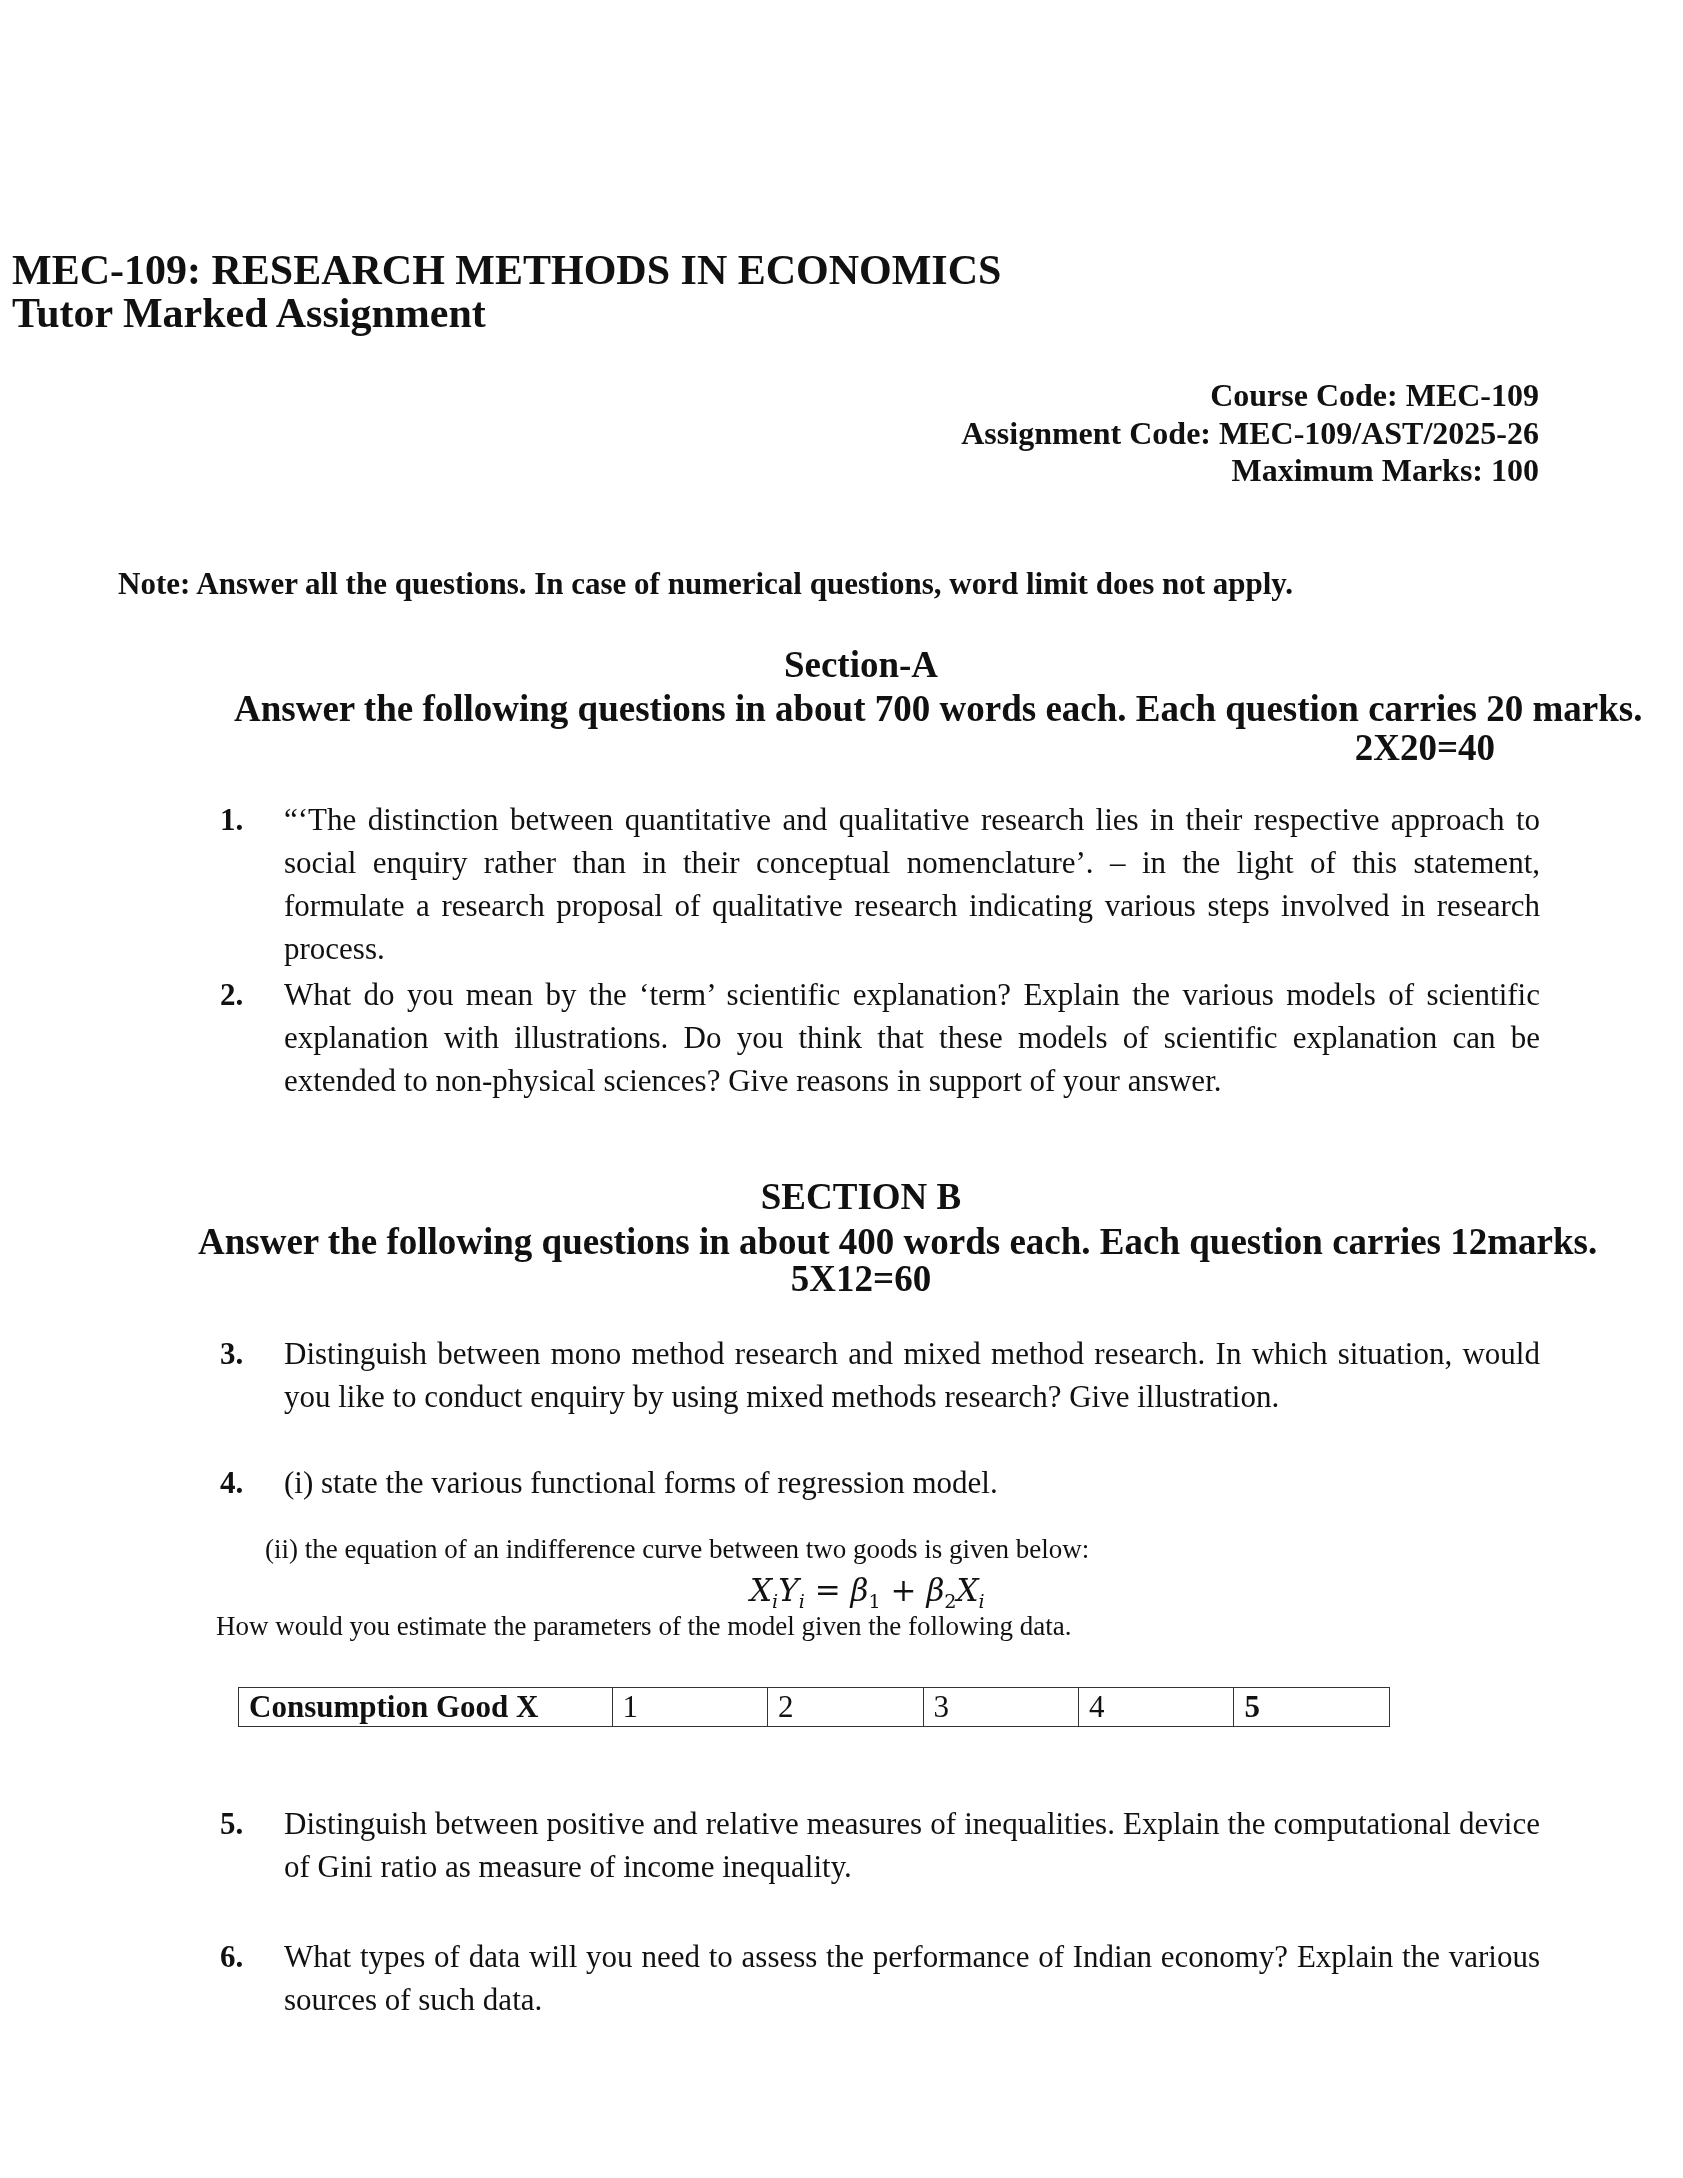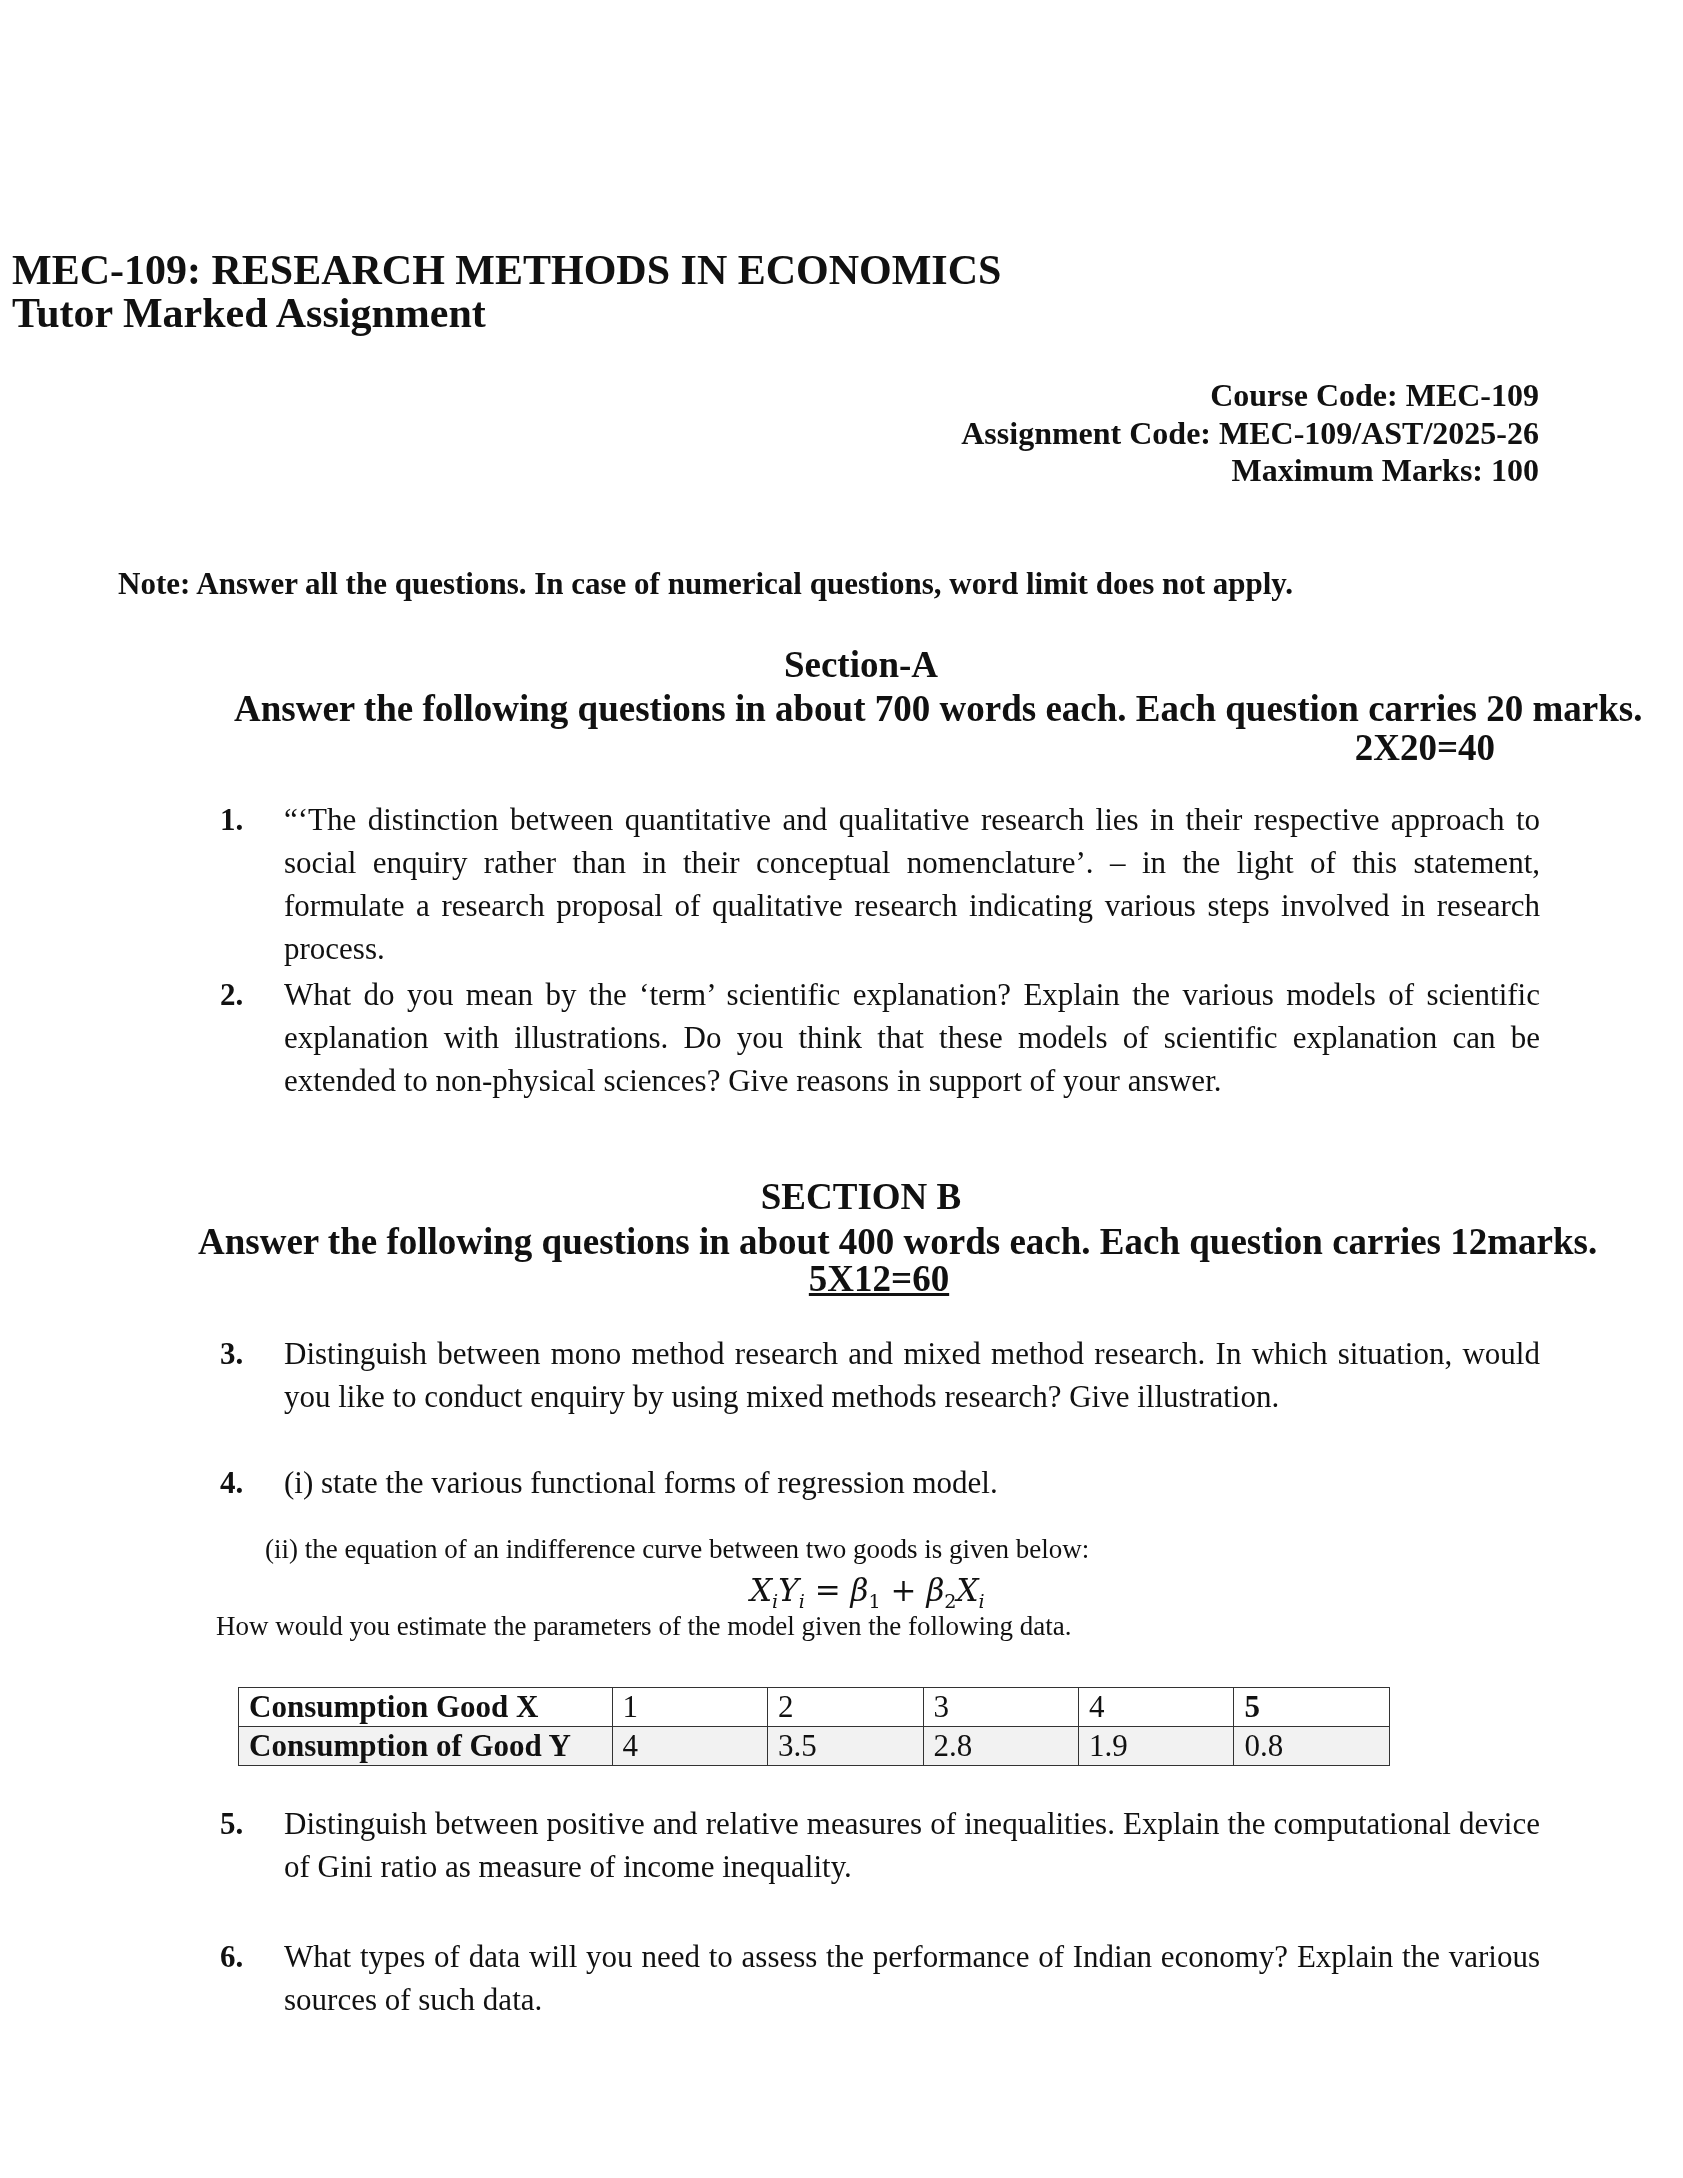--- a/index.html
+++ b/index.html
@@ -50,21 +50,21 @@
   <div class="txt">“‘The distinction between quantitative and qualitative research lies in their respective approach to social enquiry rather than in their conceptual nomenclature’. – in the light of this statement, formulate a research proposal of qualitative research indicating various steps involved in research process.</div>
 </div>
 
 <div class="q" style="top:973px;">
   <span class="num">2.</span>
   <div class="txt">What do you mean by the ‘term’ scientific explanation? Explain the various models of scientific explanation with illustrations. Do you think that these models of scientific explanation can be extended to non-physical sciences? Give reasons in support of your answer.</div>
 </div>
 
 <div class="abs center-b" style="top:1175px; left:663px; width:396px;">SECTION B</div>
 <div class="abs center-b" style="top:1220px; left:198px; width:1293px;">Answer the following questions in about 400 words each. Each question carries 12marks.</div>
-<div class="abs center-b" style="top:1257px; left:681px; width:396px;text-decoration:underline;">5X12=60</div>
+<div class="abs center-b" style="top:1257px; left:663px; width:396px;">5X12=60</div>
 
 <div class="q" style="top:1332px;">
   <span class="num">3.</span>
   <div class="txt">Distinguish between mono method research and mixed method research. In which situation, would you like to conduct enquiry by using mixed methods research? Give illustration.</div>
 </div>
 
 <div class="q" style="top:1461px;">
   <span class="num">4.</span>
   <div class="txt">(i)  state the various functional forms of regression model.</div>
 </div>
@@ -79,28 +79,20 @@
 <table class="data">
   <tbody>
       <tr class="r1">
     <td class="head">Consumption Good X</td>
     <td class="v">1</td>
     <td class="v">2</td>
     <td class="v">3</td>
     <td class="v">4</td>
     <td class="v vb">5</td>
   </tr>
-  <tr class="r2">
-    <td class="head">Consumption of Good Y</td>
-    <td class="v">4</td>
-    <td class="v">3.5</td>
-    <td class="v">2.8</td>
-    <td class="v">1.9</td>
-    <td class="v">0.8</td>
-  </tr>
 </tbody>
   </table>
 
 <div class="q" style="top:1802px;">
   <span class="num">5.</span>
   <div class="txt">Distinguish between positive and relative measures of inequalities. Explain the computational device of Gini ratio as measure of income inequality.</div>
 </div>
 
 <div class="q" style="top:1935px;">
   <span class="num">6.</span>

